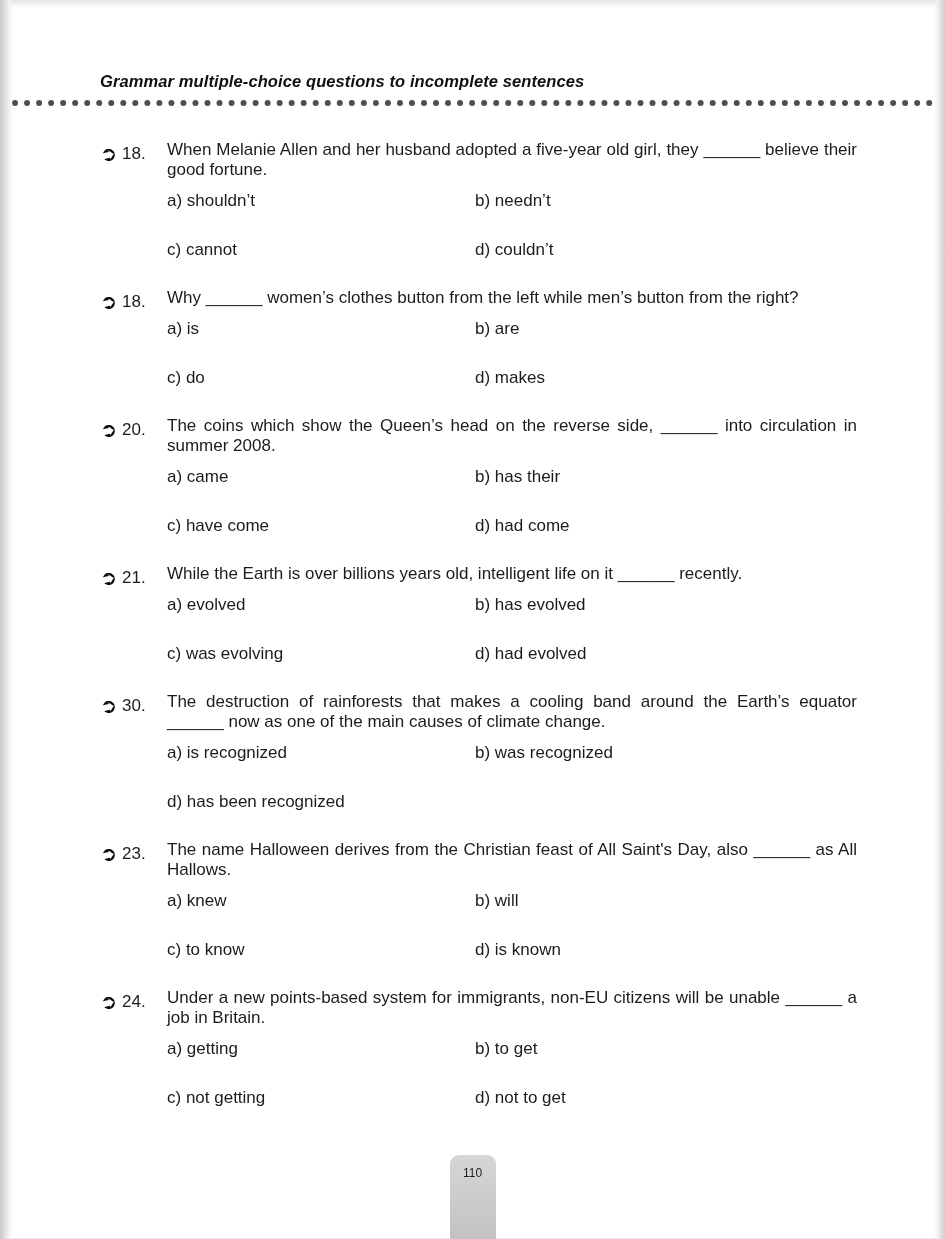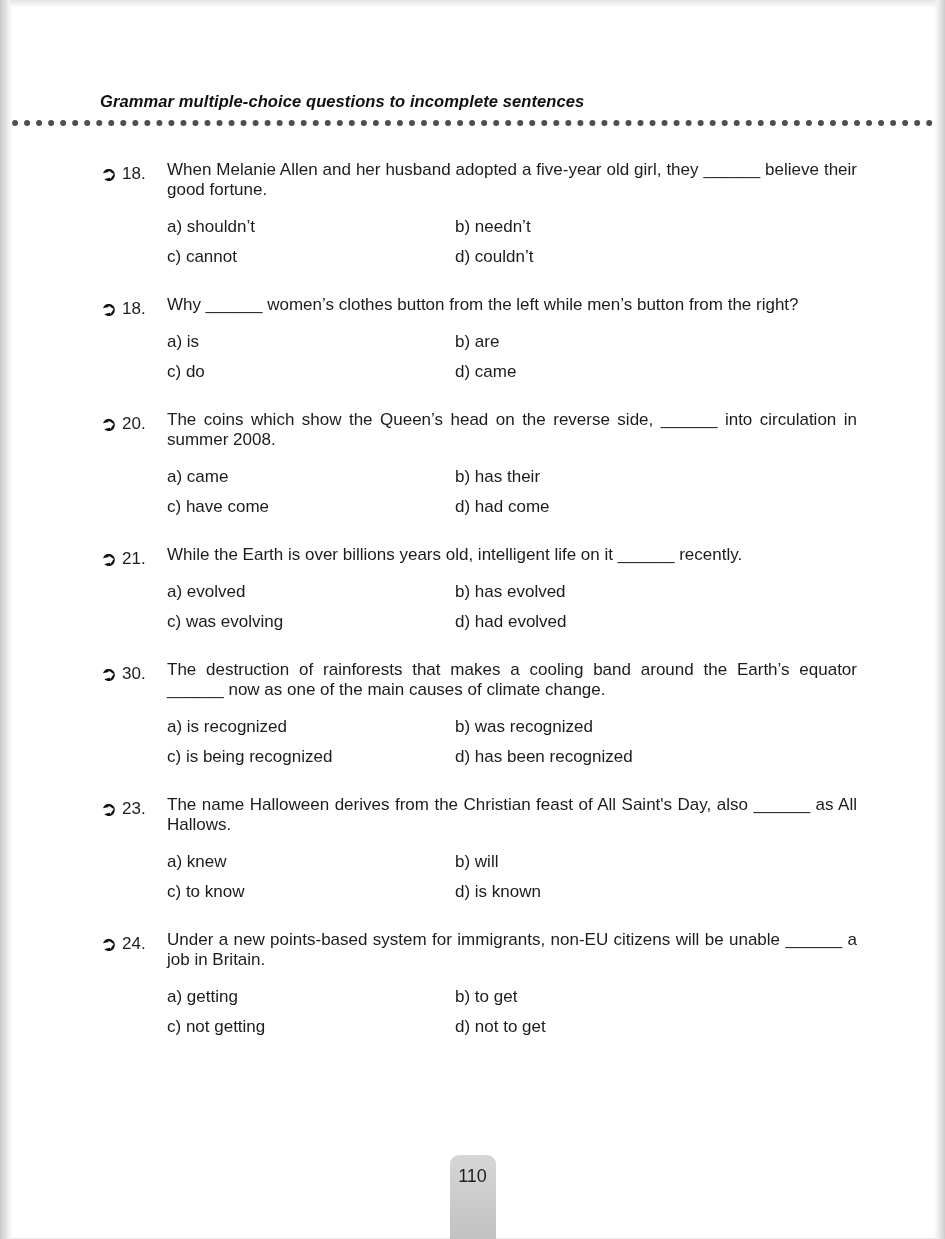--- a/index.html
+++ b/index.html
@@ -21,21 +21,21 @@
   }
   .edge-right{
     position:absolute;right:0;top:0;bottom:0;width:11px;
     background:linear-gradient(to left,#cdcdcd,#f2f2f2 70%,transparent);
   }
   .edge-top{
     position:absolute;left:0;right:0;top:0;height:8px;
     background:linear-gradient(to bottom,#e4e4e4,transparent);
   }
   .header{
-    padding:92px 0 0 100px;
+    padding:72px 0 0 100px;
   }
   .header-title{
     font-size:16.5px;
     font-weight:bold;
     font-style:italic;
     color:#101010;
     letter-spacing:.1px;
   }
   .dotted-rule{
     margin-top:9px;
@@ -67,43 +67,44 @@
     width:45px;
     line-height:28px;
     font-weight:400;
   }
   .q-body{flex:1;}
   .q-text{
     line-height:20px;
     text-align:justify;
   }
   .q-options{
-    margin-top:12px;
+    margin-top:6px;
     display:grid;
     grid-template-columns:288px 1fr;
     column-gap:0;
     row-gap:1px;
     line-height:29px;
+    gap:20px;
   }
   .opt{display:block;}
   .page-tab{
     position:absolute;
     left:50%;
     transform:translateX(-50%);
     bottom:0;
     width:46px;
     height:84px;
     background:linear-gradient(to bottom,#d6d6d6,#c2c2c2);
     border-radius:9px 9px 0 0;
     text-align:center;
   }
   .page-number{
     display:block;
     margin-top:11px;
-    font-size:18px;
+    font-size:12px;
     color:#1e1e1e;
   }
 </style>
 </head>
 <body>
 
 <div class="page">
   <div class="edge-top"></div>
   <div class="edge-left"></div>
   <div class="edge-right"></div>
@@ -129,21 +130,21 @@
       </div>
       <div class="question">
         <span class="q-icon">➲</span>
         <span class="q-num">18.</span>
         <div class="q-body">
           <div class="q-text">Why ______ women’s clothes button from the left while men’s button from the right?</div>
           <div class="q-options">
             <span class="opt">a) is</span>
             <span class="opt">b) are</span>
             <span class="opt">c) do</span>
-            <span class="opt">d) came</span>
+            <span class="opt">d) makes</span>
           </div>
         </div>
       </div>
       <div class="question">
         <span class="q-icon">➲</span>
         <span class="q-num">20.</span>
         <div class="q-body">
           <div class="q-text">The coins which show the Queen’s head on the reverse side, ______ into circulation in summer 2008.</div>
           <div class="q-options">
             <span class="opt">a) came</span>
@@ -167,21 +168,20 @@
         </div>
       </div>
       <div class="question">
         <span class="q-icon">➲</span>
         <span class="q-num">30.</span>
         <div class="q-body">
           <div class="q-text">The destruction of rainforests that makes a cooling band around the Earth’s equator ______ now as one of the main causes of climate change.</div>
           <div class="q-options">
             <span class="opt">a) is recognized</span>
             <span class="opt">b) was recognized</span>
-            <span class="opt">c) is being recognized</span>
             <span class="opt">d) has been recognized</span>
           </div>
         </div>
       </div>
       <div class="question">
         <span class="q-icon">➲</span>
         <span class="q-num">23.</span>
         <div class="q-body">
           <div class="q-text">The name Halloween derives from the Christian feast of All Saint's Day, also ______ as All Hallows.</div>
           <div class="q-options">

